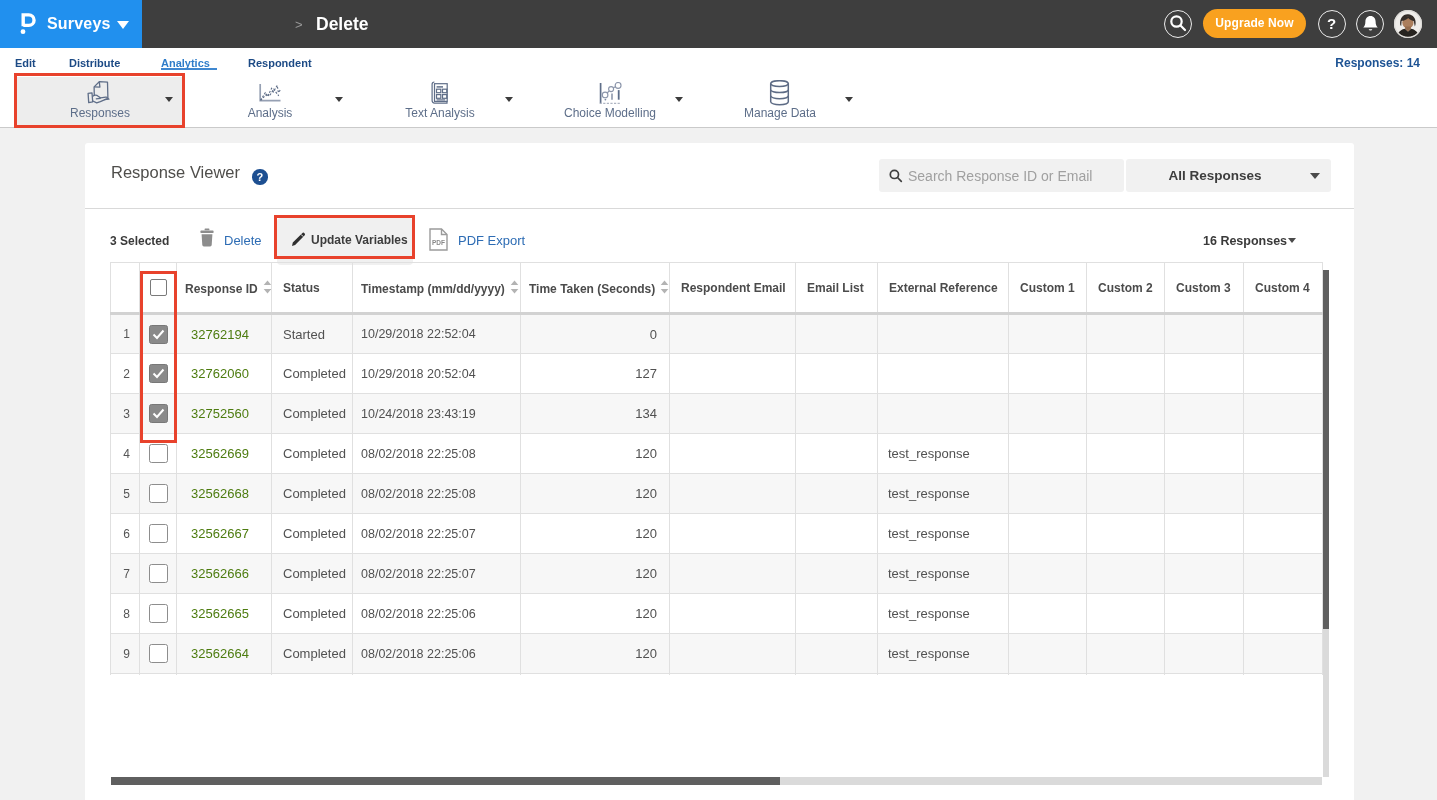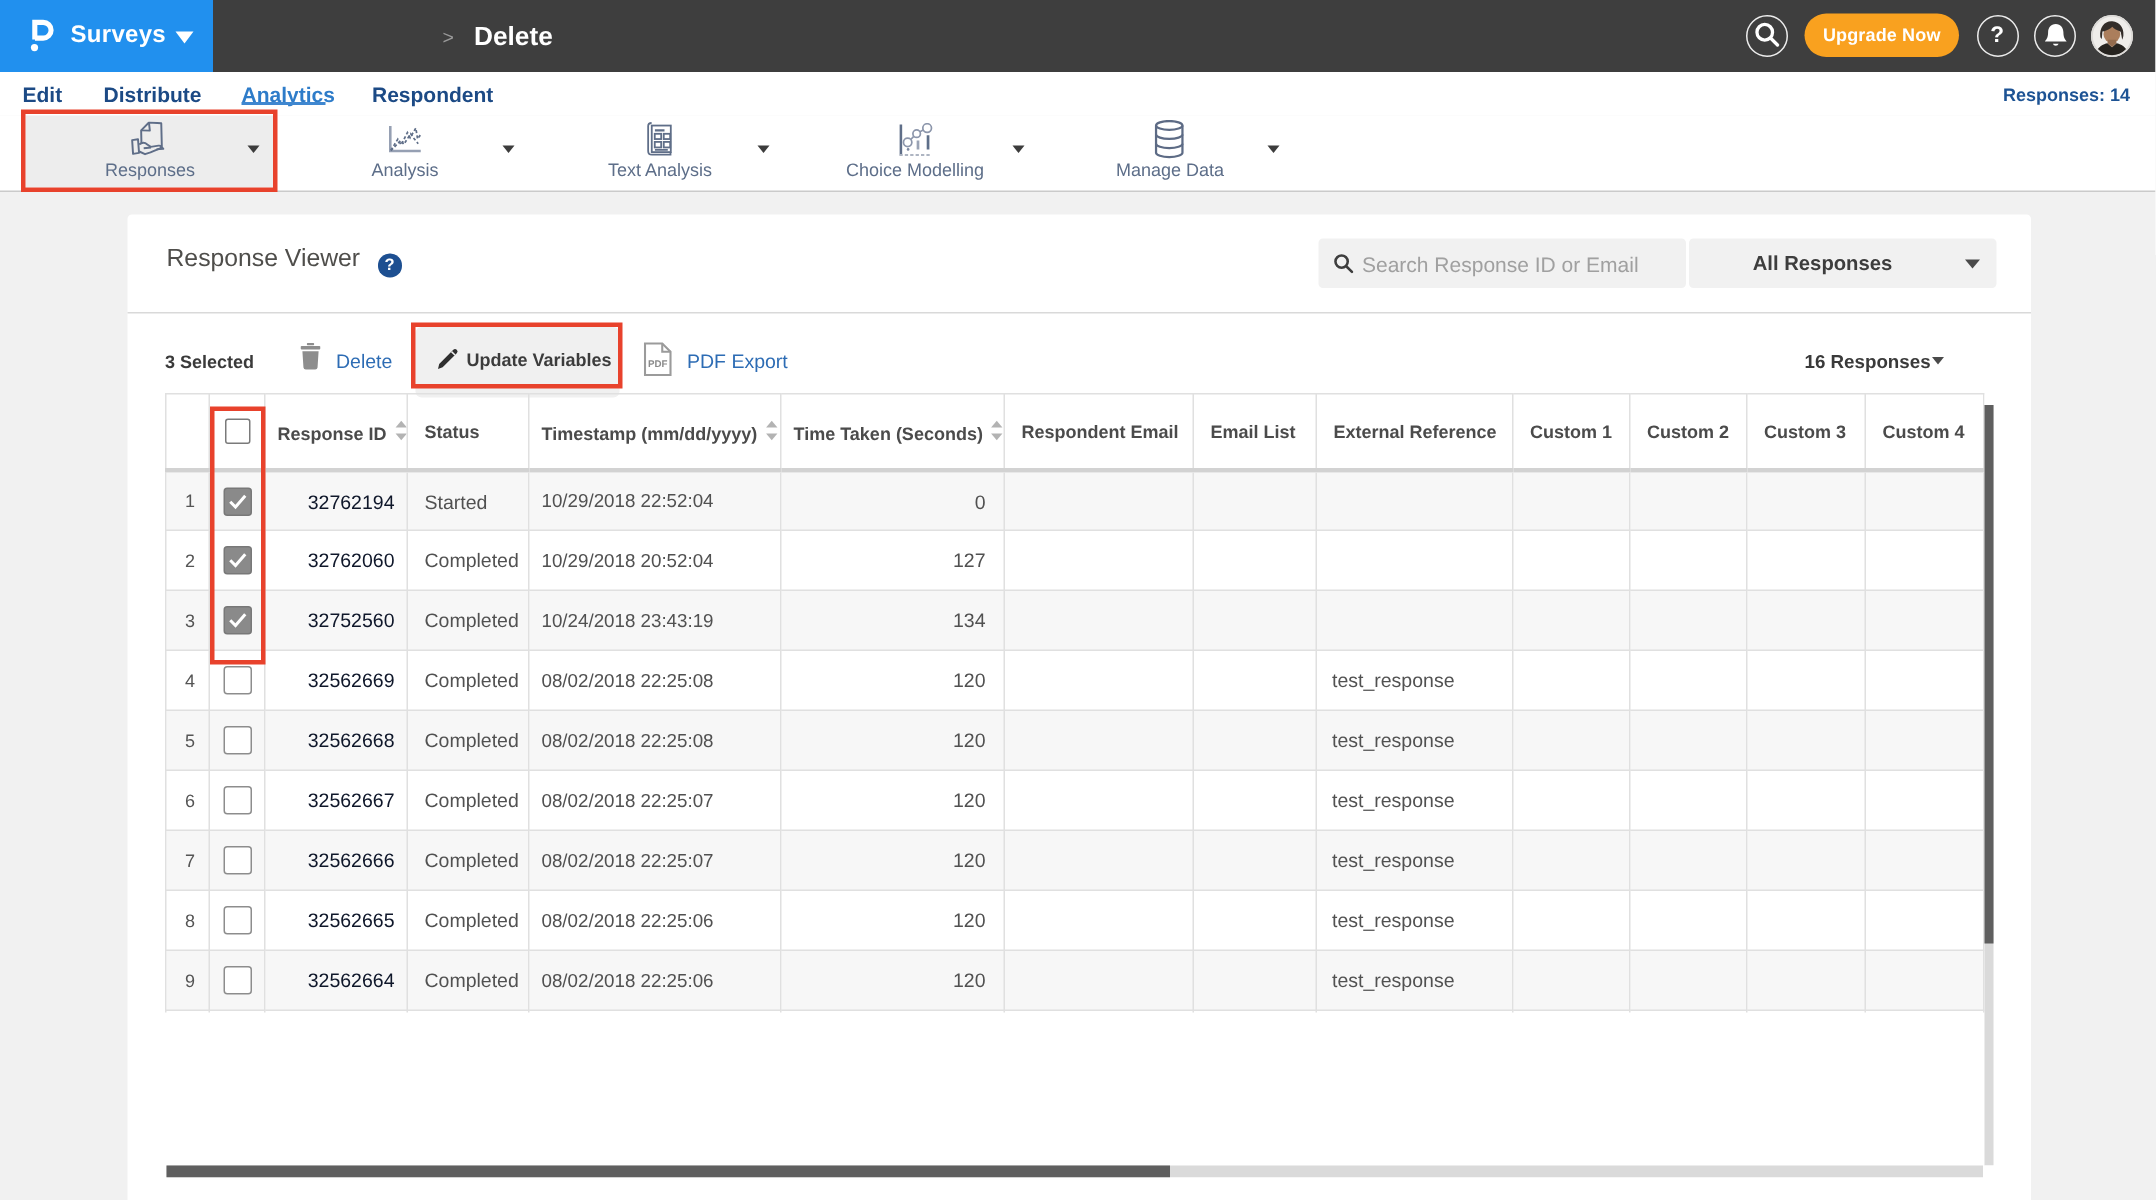--- a/index.html
+++ b/index.html
@@ -10,21 +10,21 @@
 #logo{left:0;top:0;width:142px;height:48px;background:#2190ee}
 #surveys{left:47px;top:0;height:48px;line-height:48px;color:#fff;font-size:16px;font-weight:600;letter-spacing:.2px}
 .caretw{width:0;height:0;border-left:6.5px solid transparent;border-right:6.5px solid transparent;border-top:8px solid #fff}
 #crumb1{left:168px;top:0;height:48px;line-height:49px;color:#7fa9cc;font-size:17px}
 #crumbsep{left:295px;top:0;height:48px;line-height:50px;color:#9a9a9a;font-size:13px}
 #crumb2{left:316px;top:0;height:48px;line-height:49px;color:#fff;font-size:17.5px;font-weight:600}
 .tcirc{width:28px;height:28px;border:1.5px solid rgba(255,255,255,.9);border-radius:50%}
 #pill{left:1203px;top:9px;width:103px;height:29px;border-radius:15px;background:#f9a11f;color:#fff;font-size:12px;font-weight:700;text-align:center;line-height:29px;letter-spacing:.1px}
 
 #navrow{left:0;top:48px;width:1437px;height:29px;background:#fff}
-.navlink{top:0;height:29px;line-height:30px;font-size:14px;color:#1c4a85;font-weight:700}
+.navlink{top:0;height:29px;line-height:30px;font-size:11px;color:#1c4a85;font-weight:700}
 #underl{left:161px;top:20px;width:56px;height:2px;background:#3f87d0}
 #respcount{top:0;right:17px;height:29px;line-height:30px;font-size:12px;color:#1d5394;font-weight:700}
 
 #toolbar{left:0;top:77px;width:1437px;height:51px;background:#fff;border-bottom:1px solid #cacaca}
 #respsel{left:17px;top:77px;width:165px;height:48px;background:#ededed}
 .titem{top:106px;width:170px;text-align:center;font-size:12px;color:#5d6e89}
 .ticon{top:81px;width:25px;height:25px}
 .tcaret{top:97px;width:0;height:0;border-left:4.5px solid transparent;border-right:4.5px solid transparent;border-top:5.5px solid #3c3c3c}
 
 #card{left:85px;top:143px;width:1269px;height:657px;background:#fff;border-radius:3px 3px 0 0}
@@ -44,21 +44,21 @@
 #resp16{left:1203px;top:234px;font-size:12.5px;color:#3a3a3a;font-weight:700}
 
 #tablewrap{left:110px;top:262px;width:1213px;height:413px;overflow:hidden}
 table{border-collapse:collapse;table-layout:fixed;width:1212px}
 th,td{border:1px solid #e0e0e0;overflow:hidden;white-space:nowrap}
 th{height:51px;border-bottom:3px solid #d2d2d2;font-size:12px;color:#4b4b4b;font-weight:700;text-align:left;padding-left:11px}
 td{height:40px;font-size:13px;color:#515151;padding-left:11px}
 tr.shade td{background:#f7f7f7}
 td.num{text-align:right;padding:0 9px 0 0;font-size:12px;color:#555}
 td.cb,th.cb{padding:0;text-align:center}
-td.rid{text-align:right;padding:0 8px 0 0;color:#0f172a}
+td.rid{text-align:center;padding:0 8px 0 0;color:#4d7c0f}
 td.tt{text-align:right;padding:0 12px 0 0}
 td.ts{font-size:12.5px;padding-left:8px}
 th.rid{padding-left:8px}
 .cbx{display:inline-block;width:19px;height:19px;border:1.5px solid #8d8d8d;border-radius:2.5px;background:#fff;vertical-align:middle}
 .cbxh{display:inline-block;width:17px;height:17px;border:1.5px solid #7a7a7a;border-radius:2px;background:#fff;vertical-align:middle}
 .cbxc{display:inline-block;width:19px;height:19px;border:1.5px solid #787878;border-radius:2.5px;background:#8a8a8a;vertical-align:middle}
 .sorti{display:inline-block;vertical-align:-1px;margin-left:5px}
 
 #vtrack{left:1322.5px;top:270px;width:6.5px;height:507px;background:#dadada}
 #vthumb{left:1322.5px;top:270px;width:6.5px;height:359px;background:#5f5f5f}

